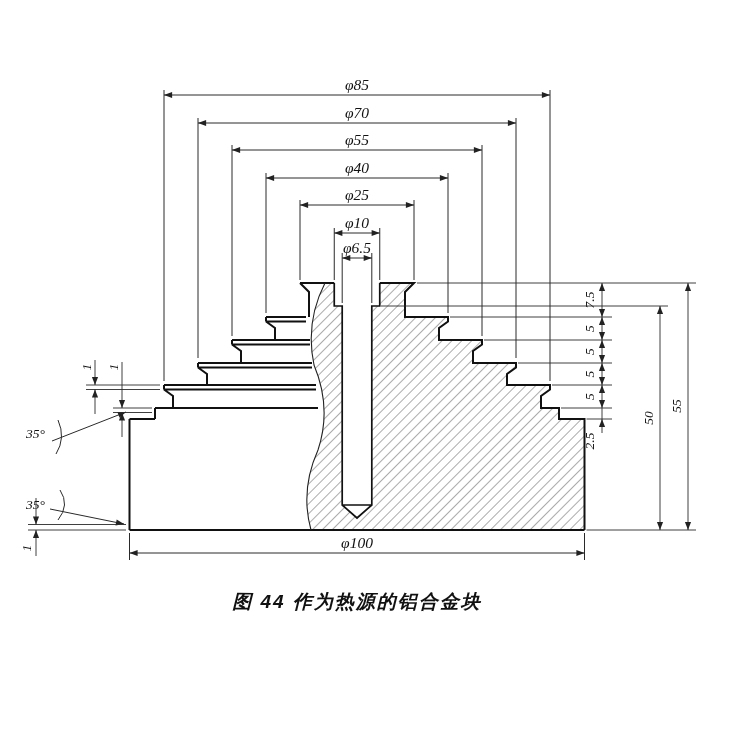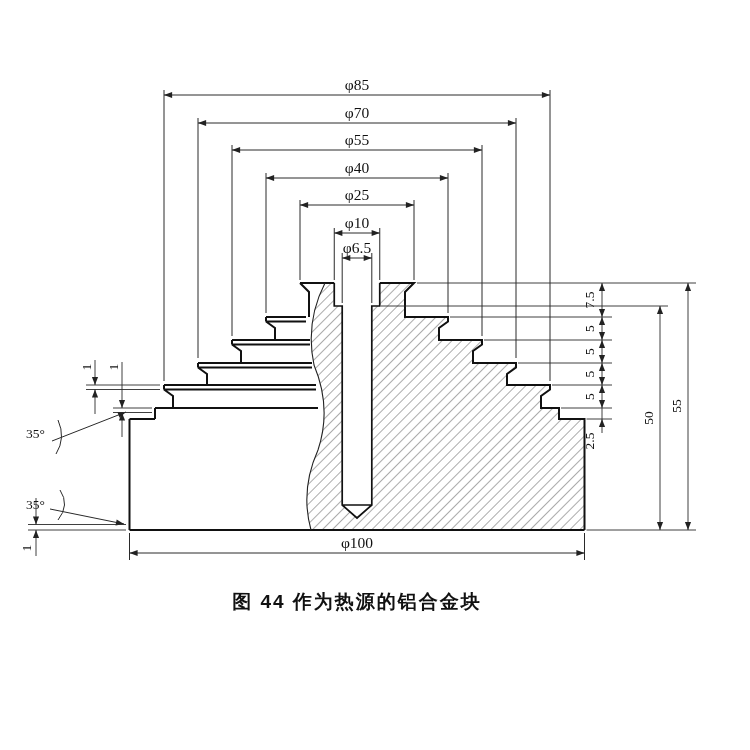--- a/index.html
+++ b/index.html
@@ -1,17 +1,17 @@
 <!DOCTYPE html>
 <html><head>
 <meta charset="utf-8">
 <style>
   html,body{margin:0;padding:0;background:#ffffff;}
   .page{width:750px;height:750px;background:#ffffff;position:relative;overflow:hidden;
-        font-family:"Liberation Serif", serif;}
+        font-family:"Liberation Serif", serif;font-style:italic;}
   svg{display:block;}
   text{fill:#111;}
   .dimtxt{font-family:"Liberation Serif", serif;font-size:15.5px;}
   .dimtxt-sm{font-family:"Liberation Serif", serif;font-size:13.5px;}
   .caption{font-family:"Liberation Sans", sans-serif;font-size:19px;font-weight:bold;letter-spacing:2px;}
 </style>
 </head>
 <body>
 
 <div class="page">

